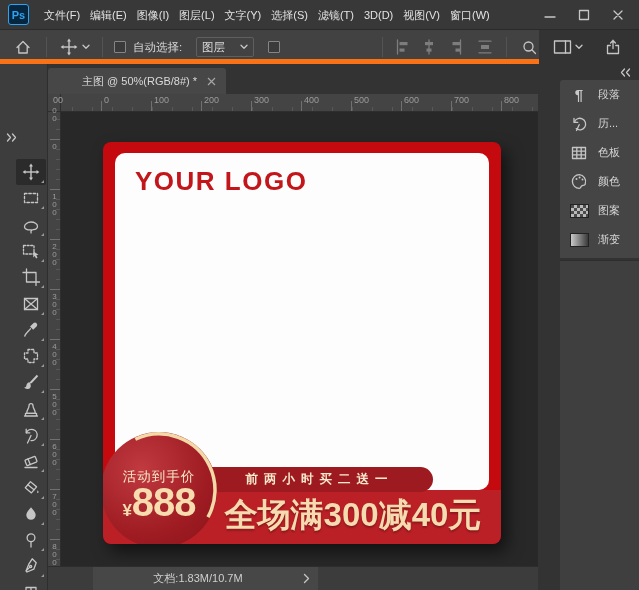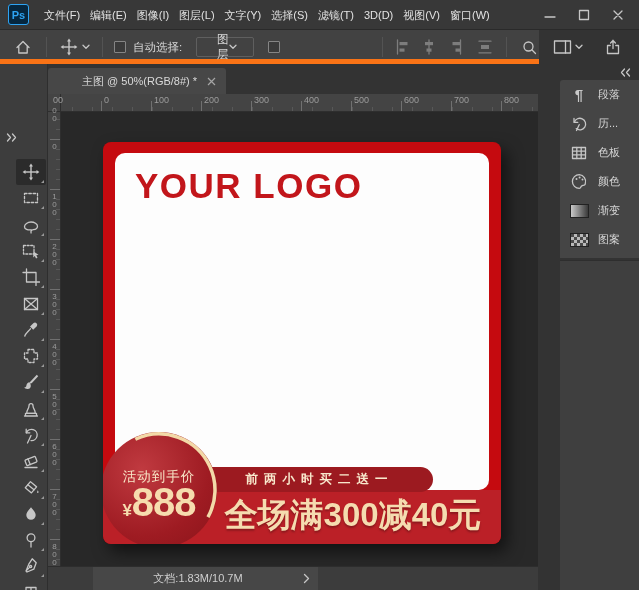--- a/index.html
+++ b/index.html
@@ -18,21 +18,21 @@
   .menu-item{font-size:11px;color:#e3e3e3;padding:0 5px;line-height:30px;cursor:default;white-space:nowrap;}
   #win-controls{position:absolute;right:4px;top:0;height:30px;display:flex;}
   .win-btn{width:34px;height:30px;display:flex;align-items:center;justify-content:center;}
 
   
   #optionsbar{left:0;top:30px;width:539px;height:34px;background:#424242;border-bottom:5px solid #f97316;box-sizing:border-box;}
   .ob-btn{position:absolute;top:4px;height:26px;display:flex;align-items:center;justify-content:center;border-radius:2px;}
   .ob-sep{position:absolute;top:7px;width:1px;height:20px;background:#535353;}
   .ob-label{position:absolute;top:0;height:34px;line-height:34px;font-size:11.5px;color:#d8d8d8;white-space:nowrap;}
   .checkbox{position:absolute;top:11px;width:12px;height:12px;background:#3a3a3a;border:1px solid #858585;border-radius:1px;box-sizing:border-box;}
-  #layer-dropdown{position:absolute;left:196px;top:7px;width:58px;height:20px;border:1px solid #5f5f5f;border-radius:2px;display:flex;align-items:center;justify-content:space-between;padding:0 20px;box-sizing:border-box;background:#424242;}
+  #layer-dropdown{position:absolute;left:196px;top:7px;width:58px;height:20px;border:1px solid #5f5f5f;border-radius:2px;display:flex;align-items:center;justify-content:space-between;padding:0 5px;box-sizing:border-box;background:#424242;}
   #layer-dropdown span{font-size:11.5px;color:#d8d8d8;}
 
   
   #toolbar{left:0;top:64px;width:48px;height:526px;background:#3d3d3d;border-right:1px solid #2e2e2e;box-sizing:border-box;}
   .tool{position:absolute;left:16px;width:30px;height:26px;display:flex;align-items:center;justify-content:center;border-radius:2px;}
   .tool::after{content:"";position:absolute;right:2px;bottom:2px;width:0;height:0;border-left:3px solid transparent;border-bottom:3px solid #989898;}
   .tool.selected{background:#2b2b2b;}
   .dbl-chevron{position:absolute;left:6px;top:69px;}
 
   
@@ -54,21 +54,21 @@
       repeating-linear-gradient(180deg,transparent 0 27px,#707070 27px 28px,transparent 28px 50px),
       repeating-linear-gradient(180deg,transparent 0 7px,#585858 7px 8px,transparent 8px 10px);
     background-size:10px 100%,4px 100%;background-position:right 0 top 0,right 0 top 0;background-repeat:no-repeat;}
   .vlab{position:absolute;left:1px;writing-mode:vertical-rl;text-orientation:upright;font-size:8px;color:#9c9c9c;line-height:10px;letter-spacing:-1px;}
 
   
   #canvas{left:61px;top:112px;width:477px;height:454px;background:#282828;overflow:hidden;}
   #artboard{position:absolute;left:42px;top:30px;width:398px;height:402px;background:#c50a0f;border-radius:8px;
             box-shadow:6px 8px 16px rgba(0,0,0,.55);overflow:hidden;}
   #ab-white{position:absolute;left:12px;top:11px;right:12px;height:337px;background:#fdfdfd;border-radius:10px;}
-  #ab-logo{position:absolute;left:32px;top:24px;font-size:35px;font-weight:800;letter-spacing:1.5px;color:#c2161b;}
+  #ab-logo{position:absolute;left:32px;top:24px;font-size:26px;font-weight:800;letter-spacing:1.5px;color:#c2161b;}
   #ab-band{position:absolute;left:0;top:348px;width:398px;height:54px;background:#bb2027;border-radius:0 0 8px 8px;}
   #ab-pill{position:absolute;left:97px;top:325px;width:233px;height:25px;background:#9c1a20;border-radius:0 13px 13px 0;
            display:flex;align-items:center;justify-content:center;}
   #ab-pill span{font-size:12.5px;font-weight:bold;color:#f8e8cc;letter-spacing:6px;padding-left:6px;white-space:nowrap;}
   #ab-promo{position:absolute;left:108px;top:351px;width:284px;text-align:center;font-size:33px;font-weight:800;color:#f5dcb0;
             letter-spacing:0px;text-shadow:0 2px 2px rgba(0,0,0,.25);white-space:nowrap;}
   #ab-badge{position:absolute;left:-2px;top:290px;width:116px;height:116px;border-radius:50%;
             background:radial-gradient(circle at 35% 32%,#c03a40,#9e1b22 62%,#8a141a 100%);}
   #ab-badge-label{position:absolute;left:-2px;top:326px;width:116px;text-align:center;font-size:13.5px;color:#f8e7c8;letter-spacing:1px;white-space:nowrap;}
   #ab-price{position:absolute;left:-2px;top:338px;width:116px;display:flex;align-items:baseline;justify-content:center;color:#f6dcae;}
@@ -461,27 +461,27 @@
               <path class="str" d="M9.3 2.6a6.9 6.9 0 100 13.8c1.8 0 1.3-1.7 2.3-2.5 1-.9 3.7.3 3.7-2.4a6.9 6.9 0 00-6-8.9z"></path>
               <circle class="fil" cx="6.5" cy="7" r="1"></circle>
               <circle class="fil" cx="9.6" cy="5.6" r="1"></circle>
               <circle class="fil" cx="12.5" cy="7.4" r="1"></circle>
             </svg>
           </span>
         <span class="pl">颜色</span>
       </div>
       <div class="panel-row">
         <span class="pi">
+            <span class="pat-sw"></span>
+          </span>
+        <span class="pl">图案</span>
+      </div>
+      <div class="panel-row">
+        <span class="pi">
             <span class="grad-sw"></span>
           </span>
         <span class="pl">渐变</span>
       </div>
-      <div class="panel-row">
-        <span class="pi">
-            <span class="pat-sw"></span>
-          </span>
-        <span class="pl">图案</span>
-      </div>
     </div>
     <div id="panel2"></div>
   </div>
 
 </div>
 
 </body></html>

